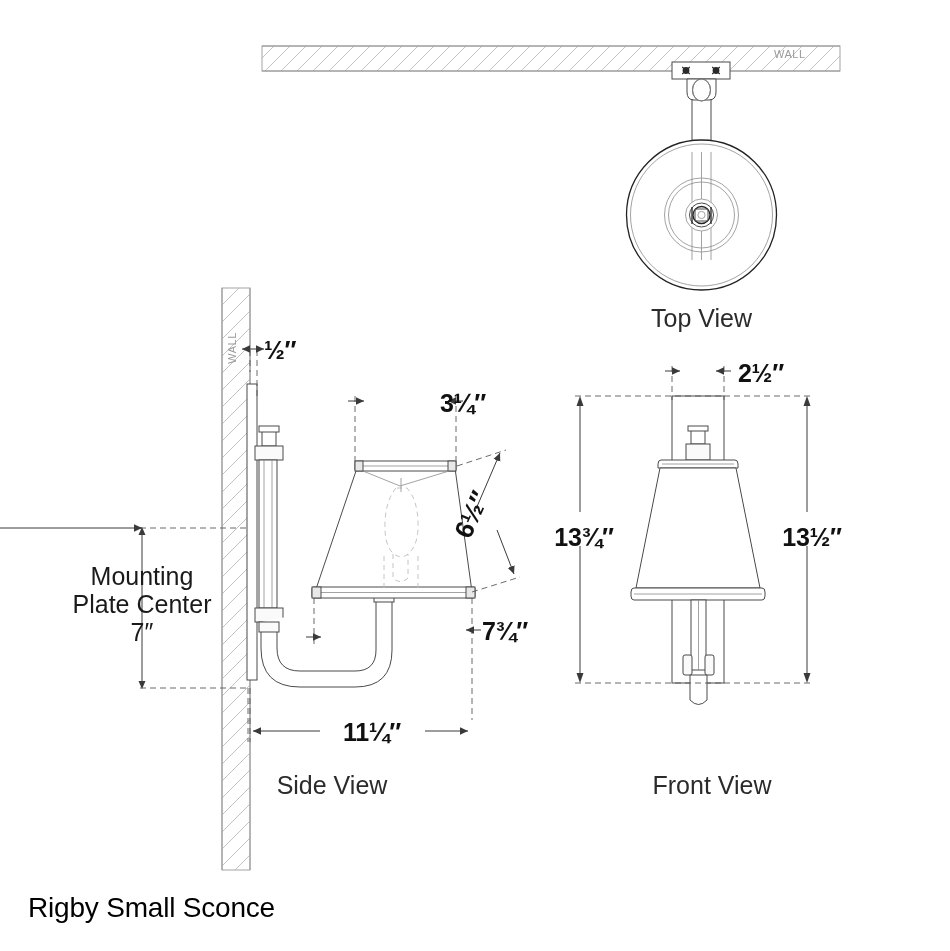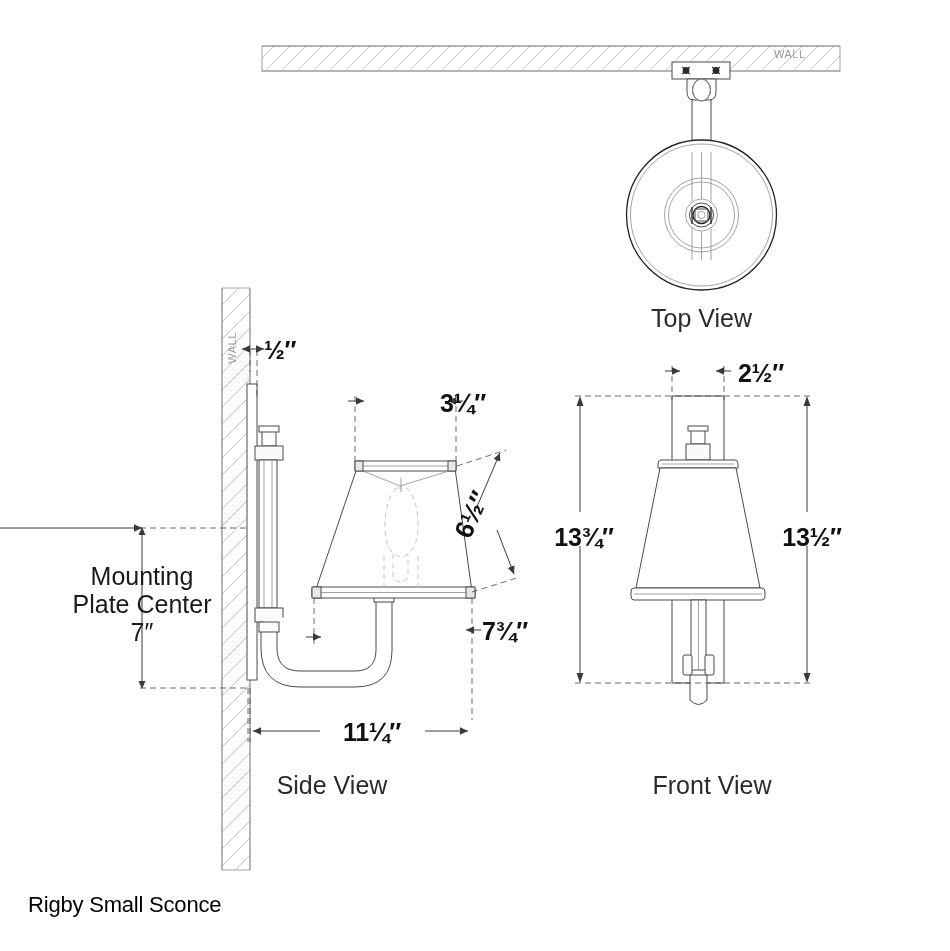--- a/index.html
+++ b/index.html
@@ -72,21 +72,21 @@
     font-size: 11px;
     font-weight: 400;
     fill: #9a9a9a;
     letter-spacing: 0.5px;
   }
   #product-title {
     position: absolute;
     left: 28px;
     top: 892px;
     font-family: "Liberation Sans", sans-serif;
-    font-size: 22px;
+    font-size: 28px;
     font-weight: 400;
     color: #000000;
     letter-spacing: -0.2px;
     white-space: nowrap;
   }
 </style>
 </head>
 <body>
 
 <div id="sheet">

